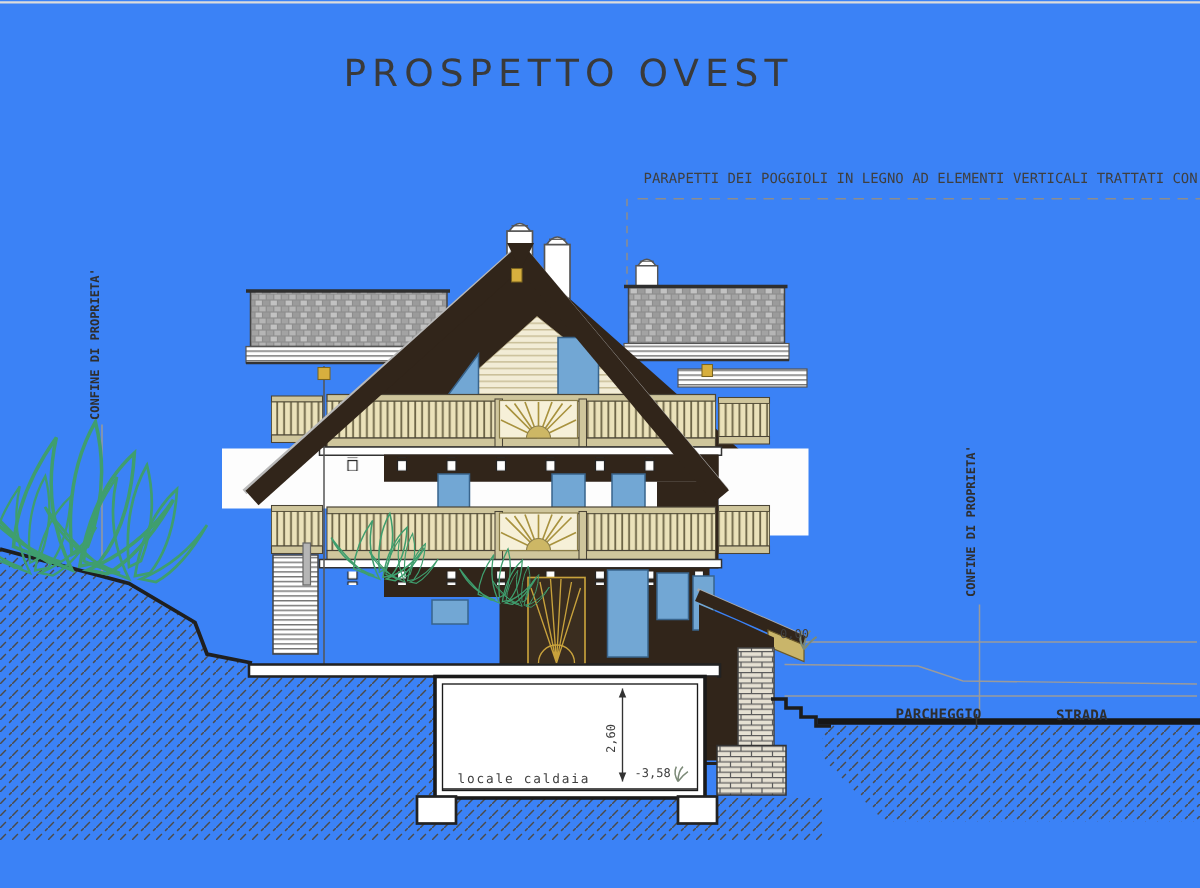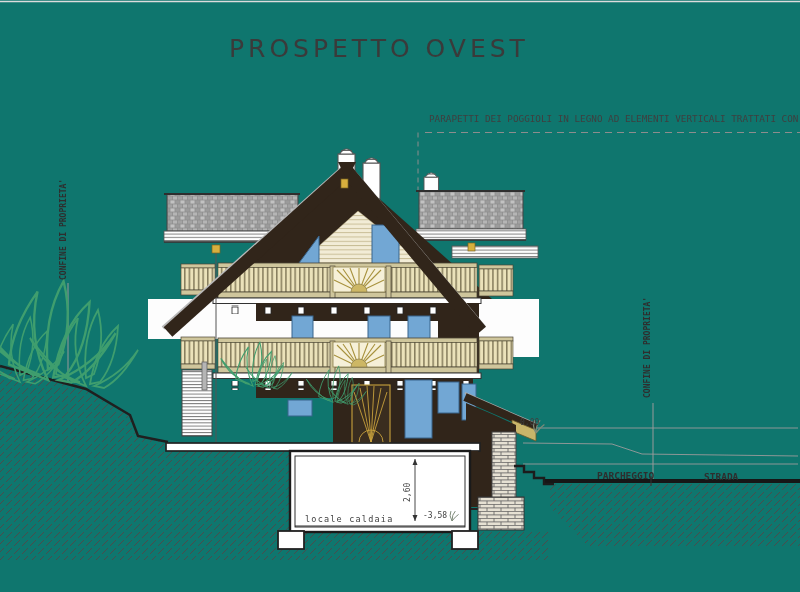--- a/index.html
+++ b/index.html
@@ -1,16 +1,16 @@
 <!DOCTYPE html>
 <html><head>
 <meta charset="utf-8">
 <style>
   html,body{margin:0;padding:0;background:#ffffff;}
-  #page{position:relative;width:800px;height:592px;background:#0f766e;overflow:hidden;
+  #page{position:relative;width:800px;height:592px;background:#3b82f6;overflow:hidden;
         font-family:"DejaVu Sans Mono",monospace;}
   svg{position:absolute;inset:0;}
   text{fill:#3a3a3a;}
   .lbl{font-family:"DejaVu Sans Mono",monospace;font-weight:bold;fill:#2e2e2e;}
   .dim{font-family:"DejaVu Sans Mono",monospace;fill:#3f3f3f;}
 </style>
 </head>
 <body>
 
 <div id="page">

